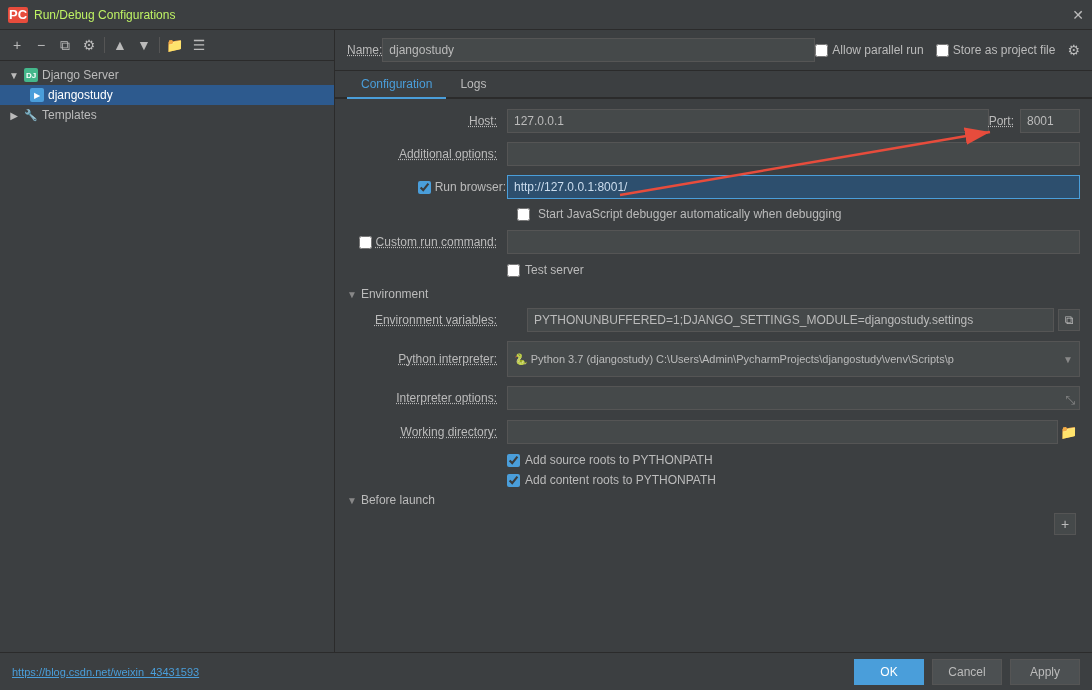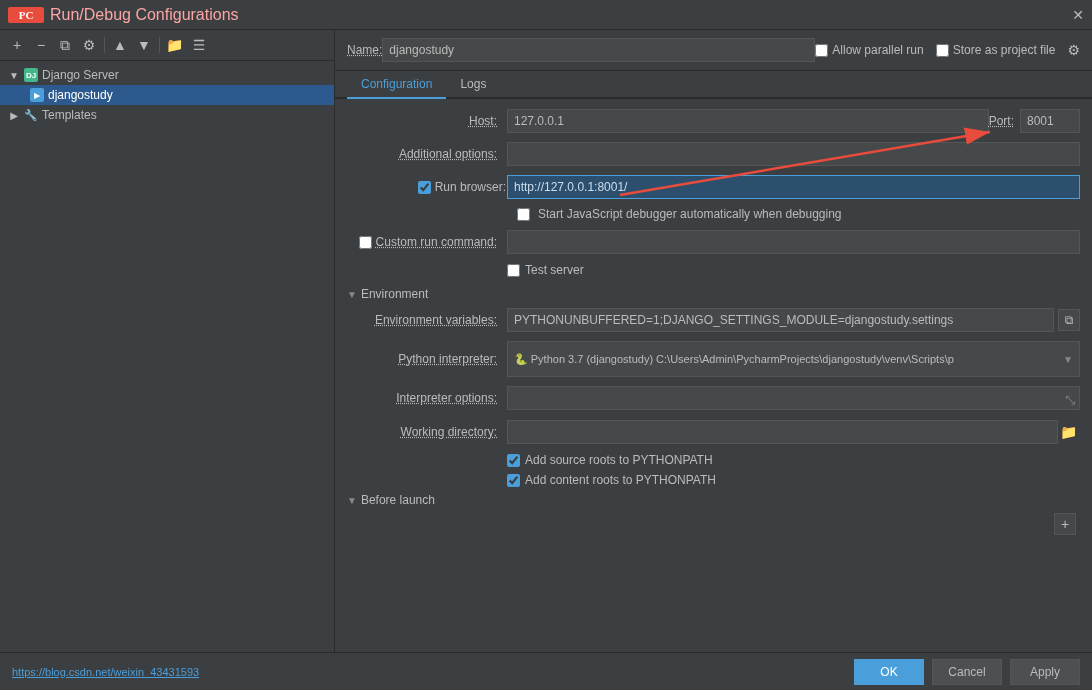--- a/index.html
+++ b/index.html
@@ -18,36 +18,35 @@
     .title-bar {
       background: #3c3f41;
       height: 30px;
       display: flex;
       align-items: center;
       padding: 0 8px;
       border-bottom: 1px solid #2b2b2b;
       position: relative;
     }
     .title-bar-icon {
-      width: 36px;
+      width: 20px;
       height: 16px;
       margin-right: 6px;
       background: #e74c3c;
       border-radius: 2px;
       display: flex;
       align-items: center;
       justify-content: center;
-      font-size: 11px;
+      font-size: 13px;
       color: white;
       font-weight: bold;
-      font-family: Liberation Serif, serif;
     }
     .title-bar-text {
-      color: #fca5a5;
-      font-size: 16px;
+      color: #bef264;
+      font-size: 12px;
     }
     .title-bar-close {
       position: absolute;
       right: 8px;
       top: 50%;
       transform: translateY(-50%);
       cursor: pointer;
       color: #bbbbbb;
       font-size: 14px;
     }
@@ -340,20 +339,21 @@
     .env-row {
       display: flex;
       align-items: center;
       margin-bottom: 8px;
     }
     .env-input-group {
       flex: 1;
       display: flex;
       align-items: center;
       gap: 4px;
+      margin-left: 20px;
     }
     .env-input {
       flex: 1;
       background: #45494a;
       border: 1px solid #555;
       color: #bbbbbb;
       padding: 3px 6px;
       font-size: 12px;
       height: 24px;
     }

